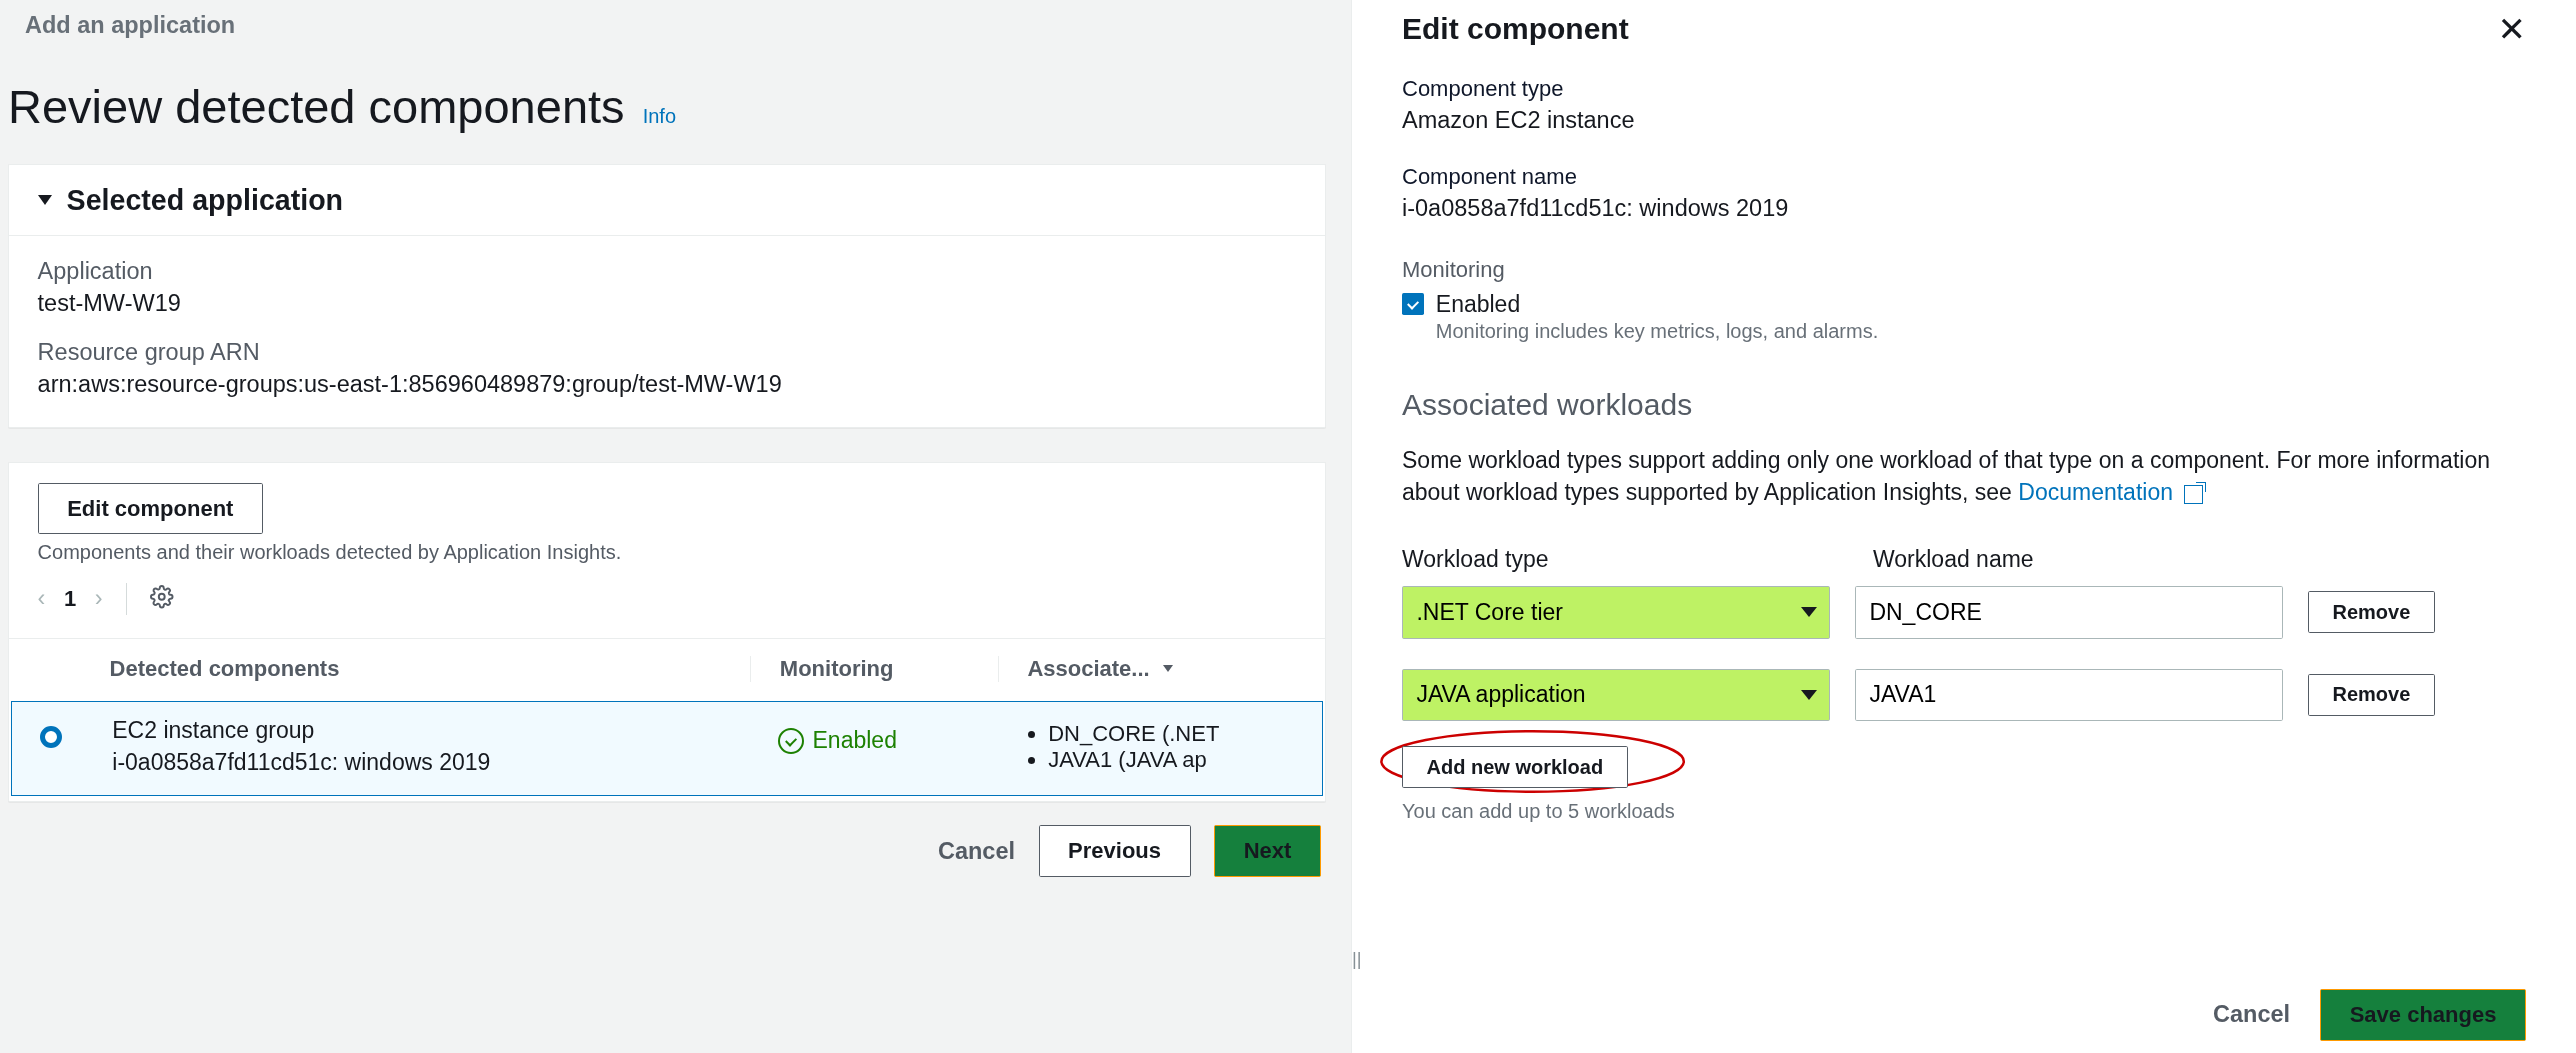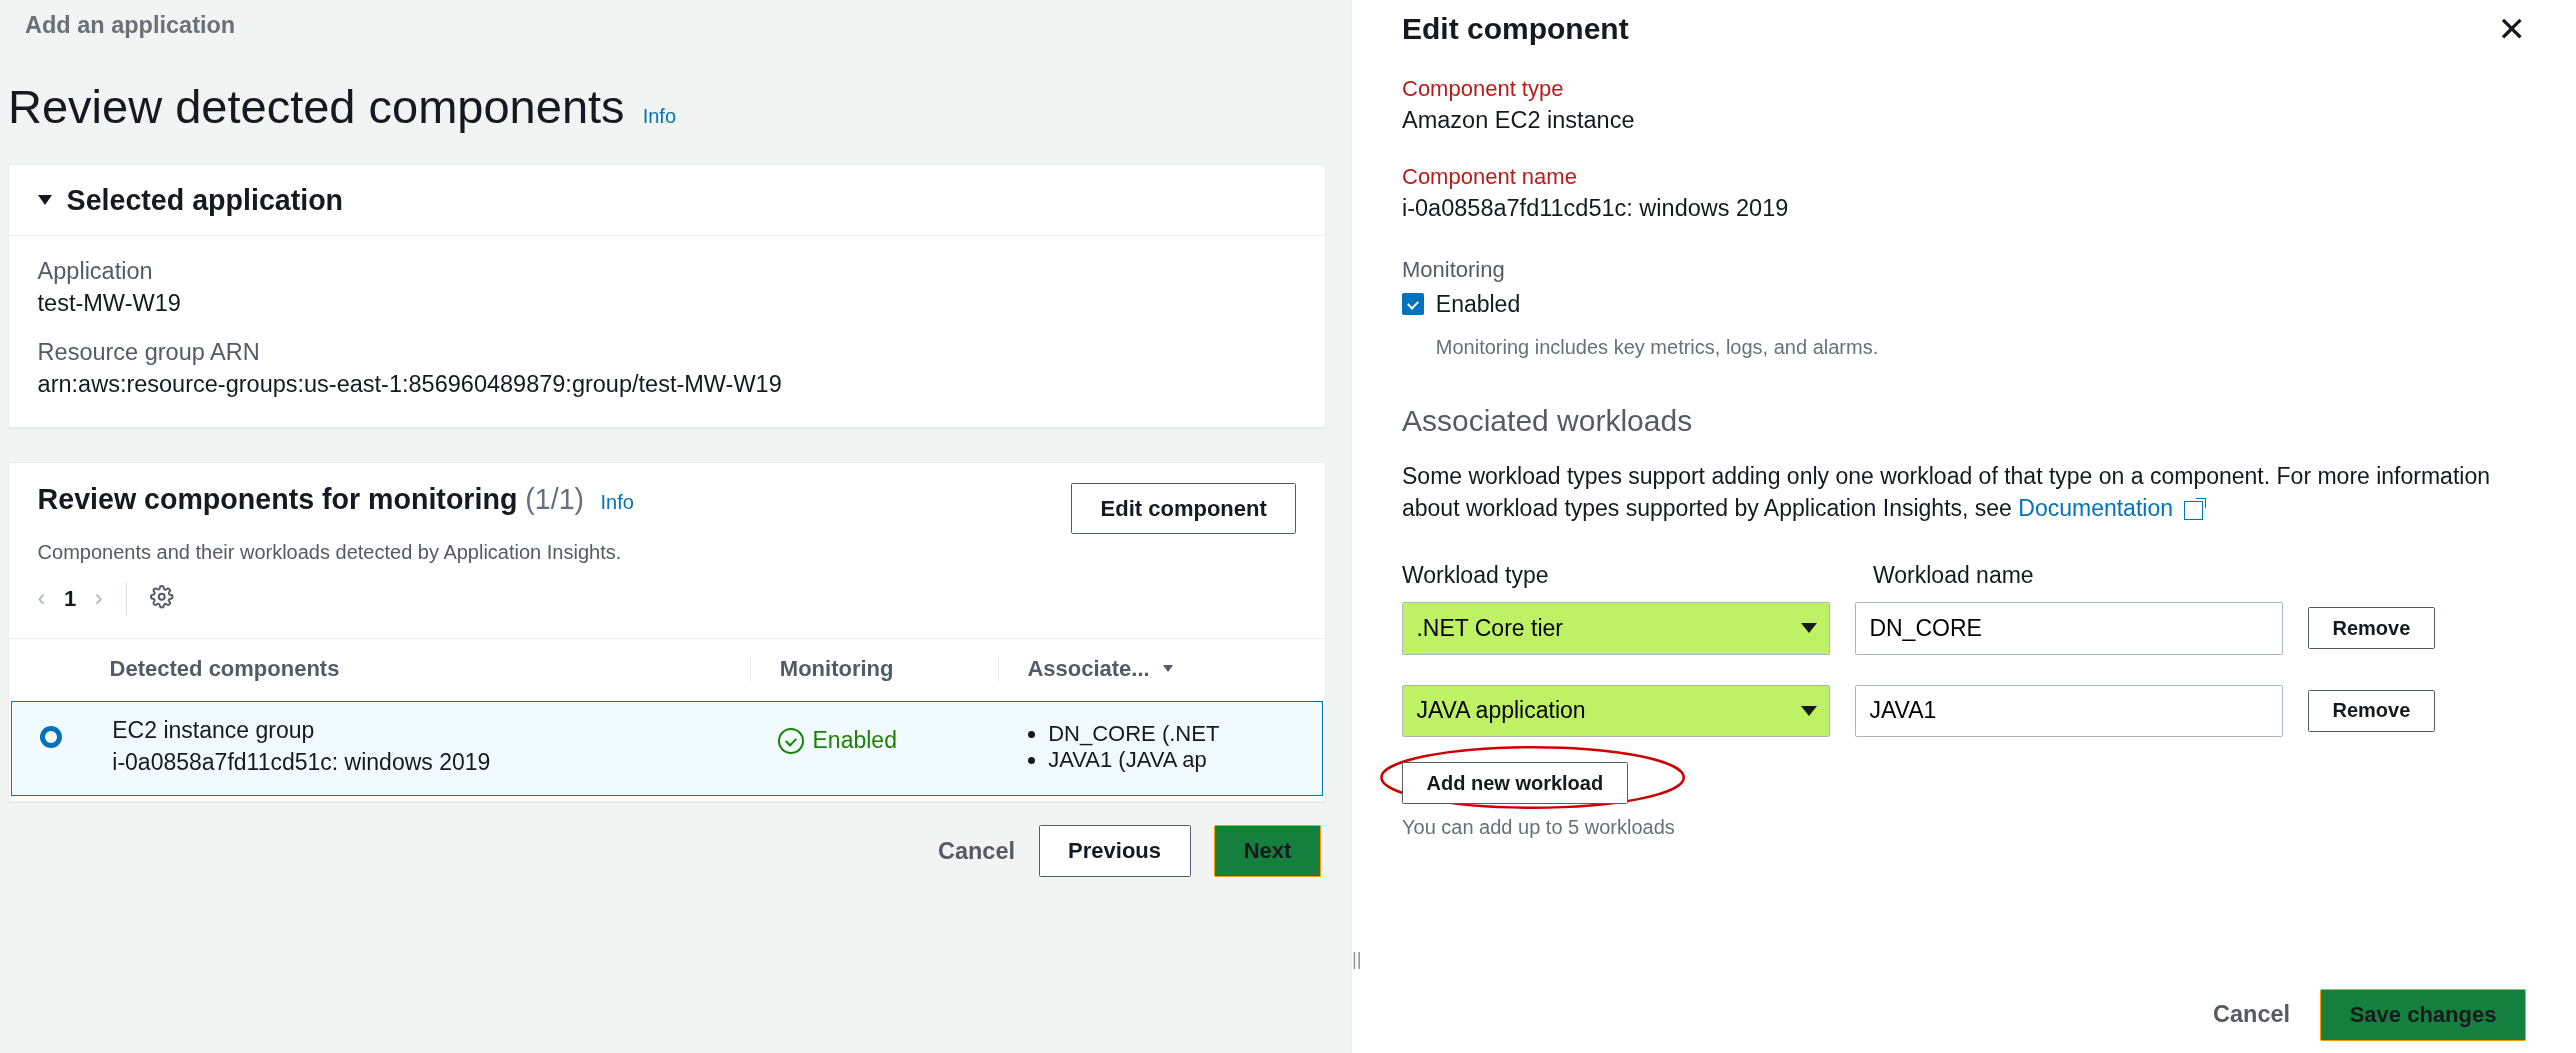--- a/index.html
+++ b/index.html
@@ -53,29 +53,29 @@
   .assocc { width:269px; padding-left:28.6px; font-size:22px; padding-top:3.4px; overflow:hidden; white-space:nowrap; }
   .assocc ul { margin:0; padding-left:23.5px; list-style:disc; }
   .footer-row { display:flex; justify-content:flex-end; gap:23.5px; padding:23.5px 5px 0 0; align-items:center; }
   .footer-row .link-cancel { color:#545b64; font-size:23.5px; font-weight:700; cursor:pointer; }
 
   
   .right-header { display:flex; align-items:center; justify-content:space-between; padding-top:11.8px; }
   .right-header h2 { font-size:30px; font-weight:700; margin:0; }
   .close-x { font-size:34px; color:#16191f; cursor:pointer; line-height:1; }
   .kv { margin-top:30px; }
-  .kv .lab { color:#b91c1c; font-size:22px; margin-bottom:5px; }
+  .kv .lab { color:#0f172a; font-size:22px; margin-bottom:5px; }
   .kv .val { font-size:23.5px; }
   .mon-sec { margin-top:35px; }
   .mon-sec .mon-lab { color:#545b64; font-size:22px; margin-bottom:8.4px; }
   .mon-row { display:flex; align-items:flex-start; gap:11.8px; }
   .chk { width:22px; height:22px; background:#0073bb; border-radius:1.7px; display:flex; align-items:center; justify-content:center; margin-top:1.7px; }
   .chk::after { content:""; width:8.4px; height:5px; border-left:2.5px solid #fff; border-bottom:2.5px solid #fff; transform:rotate(-45deg); }
   .mon-row .txt .t1 { font-size:23px; }
-  .mon-row .txt .t2 { color:#687078; font-size:20px; margin-top:18px; }
+  .mon-row .txt .t2 { color:#687078; font-size:20px; margin-top:2px; }
   .assoc-h { font-size:30px; color:#545b64; margin-top:45px; font-weight:400; }
   .assoc-desc { font-size:23px; margin-top:22px; line-height:1.4; max-width:1176px; }
   .assoc-desc a { color:#0073bb; text-decoration:none; }
   .ext-icon { width:17px; height:17px; border:1.7px solid #0073bb; display:inline-block; vertical-align:middle; position:relative; margin-left:5px; }
   .ext-icon::after { content:""; position:absolute; top:-3.4px; right:-3.4px; width:8.4px; height:8.4px; border-top:1.7px solid #0073bb; border-right:1.7px solid #0073bb; }
   .inp, .sel { border:0.8px solid #aab7b8; padding:11.8px 13.4px; font-size:23px; border-radius:1.7px; background:#fff; box-sizing:border-box; }
   .sel { appearance:none; -webkit-appearance:none; background:#bef264; padding-right:40px; position:relative; }
   .sel-wrap { position:relative; }
   .sel-wrap .dd { position:absolute; right:13.4px; top:50%; transform:translateY(-50%); width:0;height:0;border-left:8.4px solid transparent;border-right:8.4px solid transparent;border-top:10px solid #16191f; pointer-events:none; }
   .wl-row { display:flex; align-items:center; gap:25px; margin-top:13.4px; }
@@ -115,27 +115,20 @@
           <div class="field-value">test-MW-W19</div>
           <div class="field-label">Resource group ARN</div>
           <div class="field-value" style="margin-bottom:0">arn:aws:resource-groups:us-east-1:856960489879:group/test-MW-W19</div>
         </div>
       </div>
 
       <div class="panel-spacer"></div>
 
       <div class="panel">
         <div class="panel-header-row">
-          <div>
-            <span class="panel-title2">
-              <span>Review components for monitoring</span>
-              <span class="counter">(1/1)</span>
-            </span>
-            <span class="info-link2">Info</span>
-          </div>
           <button class="btn">Edit component</button>
         </div>
         <div class="panel-subtitle">Components and their workloads detected by Application Insights.</div>
 
         <div class="toolbar-row">
           <div class="pager">
             <span class="chev">‹</span>
             <span style="color:#16191f;font-weight:700">1</span>
             <span class="chev">›</span>
           </div>

